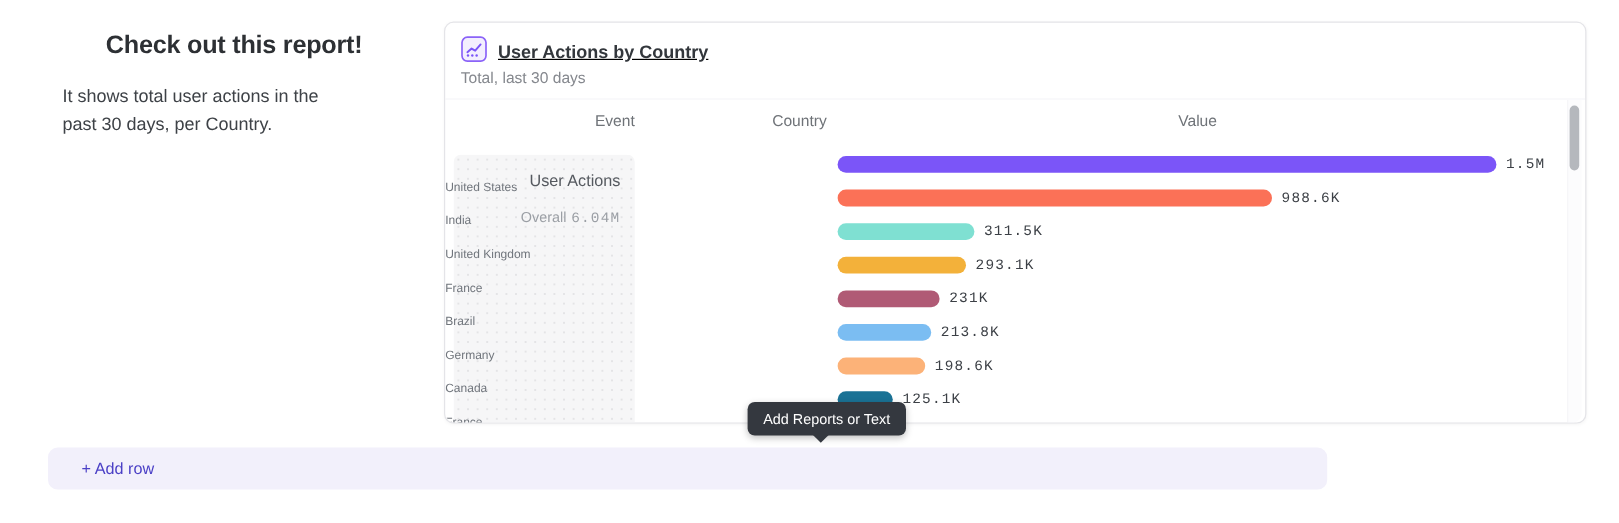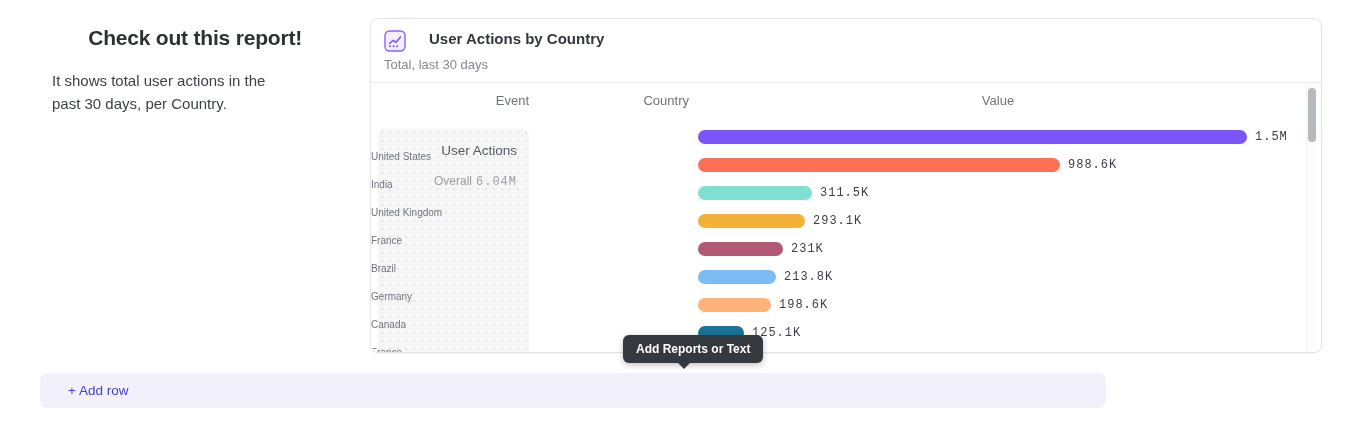--- a/index.html
+++ b/index.html
@@ -10,21 +10,21 @@
   
   .text-block { position:absolute; left:52px; top:26px; width:250px; }
   .text-block h1 { font-size:21px; font-weight:700; color:#2d3034; letter-spacing:-0.2px;text-align:right; }
   .text-block p { margin-top:20px; font-size:15px; line-height:1.5; color:#3e4247; width:235px; }
 
   
   .report-card { position:absolute; left:370px; top:18px; width:952px; height:335px;
     background:#fff; border:1px solid #e4e4e8; border-radius:8px;
     box-shadow:0 1px 3px rgba(0,0,0,0.04); }
   .card-header { position:absolute; top:0; left:0; right:0; height:63px; padding:11px 13px; }
-  .title-row { display:flex; align-items:flex-start; gap:23px; }
+  .title-row { display:flex; align-items:flex-end; gap:9px;text-decoration:underline; }
   .chart-icon { width:22px; height:22px; flex:none; display:inline-flex; }
   .card-title { font-size:15px; font-weight:700; color:#33373c; }
   .card-subtitle { margin-top:5px; font-size:13px; color:#85888e; }
 
   .card-body { position:absolute; top:63px; left:0; right:0; bottom:0;
     border-top:1px solid #ececf0; border-radius:0 0 8px 8px; overflow:hidden; }
 
   .col-header { position:absolute; top:10px; font-size:13px; color:#6f7378; }
   .col-header.event { left:0; width:158px; text-align:right; }
   .col-header.country { left:0; width:318px; text-align:right; }
@@ -44,21 +44,21 @@
   .row-bar { height:14px; border-radius:7px; margin-left:9px; flex:none; }
   .row-value { margin-left:8px; font-size:12px; color:#3c4046; white-space:nowrap; }
 
   .scroll-track { position:absolute; left:935px; width:12px; top:0; bottom:0;
     background:#fcfcfd; border-left:1px solid #f2f2f5; border-bottom-right-radius:7px; }
   .scroll-thumb { position:absolute; left:1px; top:5px; width:8px; height:54px;
     background:#b5b8bd; border-radius:4px; }
 
   
   .tooltip { position:absolute; left:623px; top:335px; z-index:20;
-    background:#34383f; color:#fff; font-size:12px; font-weight:700;
+    background:#34383f; color:#fff; font-size:12px; font-weight:400;
     padding:7px 13px; border-radius:6px; white-space:nowrap;
     box-shadow:0 2px 6px rgba(0,0,0,0.25); }
   .tooltip-arrow { position:absolute; bottom:-6px; left:54px; width:0; height:0;
     border-left:7px solid transparent; border-right:7px solid transparent;
     border-top:7px solid #34383f; }
 
   
   .add-row-bar { position:absolute; left:40px; top:373px; width:1066px; height:35px;
     background:#f2f0fb; border-radius:8px; display:flex; align-items:center;
     padding-left:28px; cursor:pointer; }

